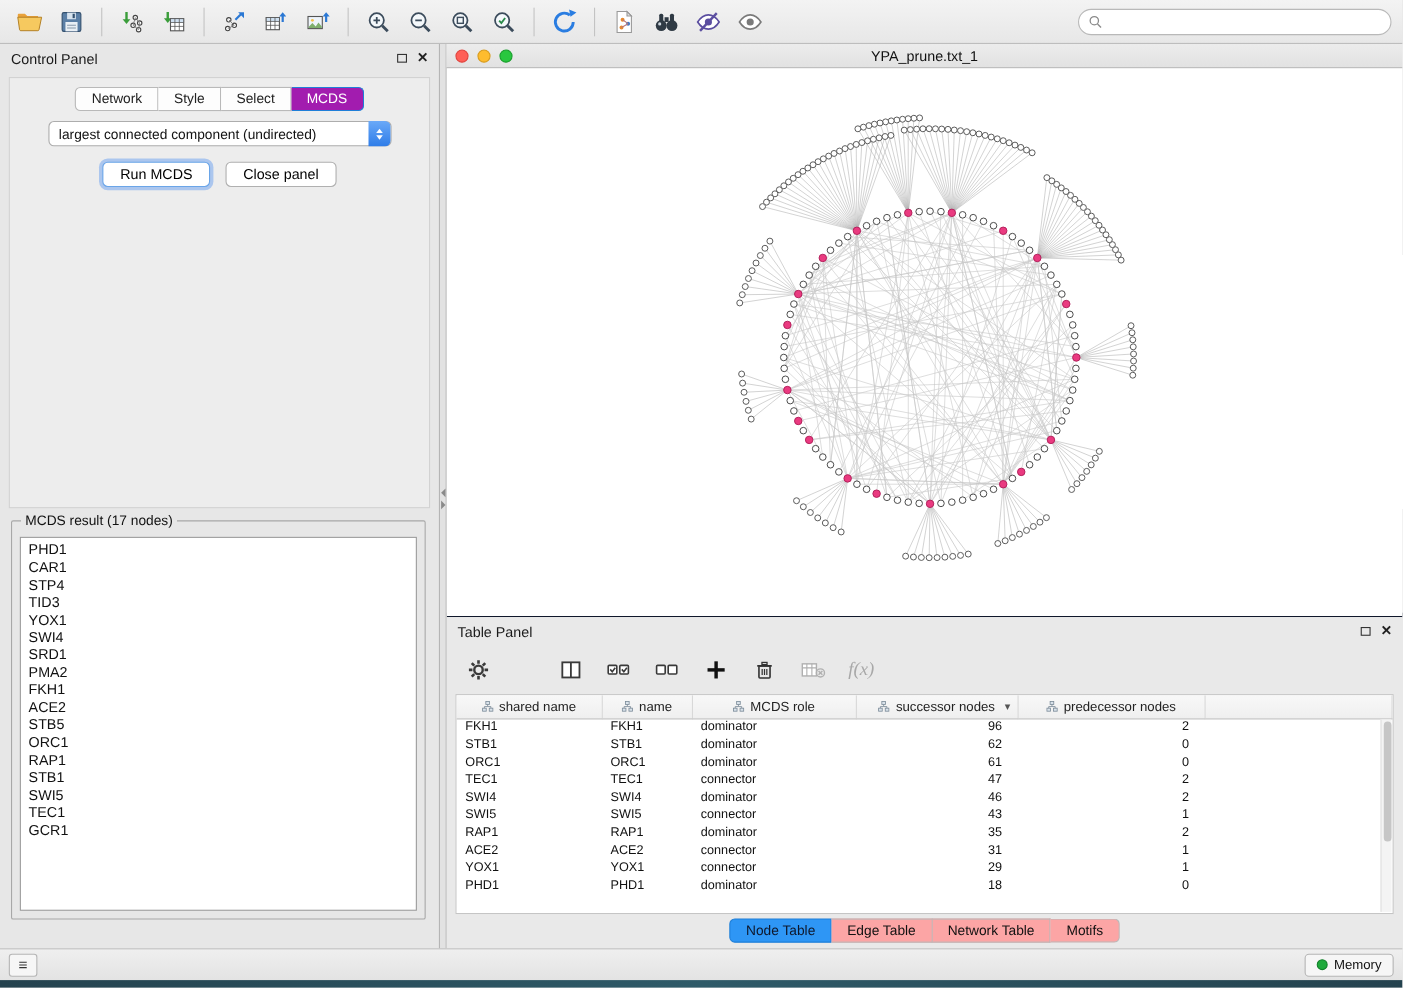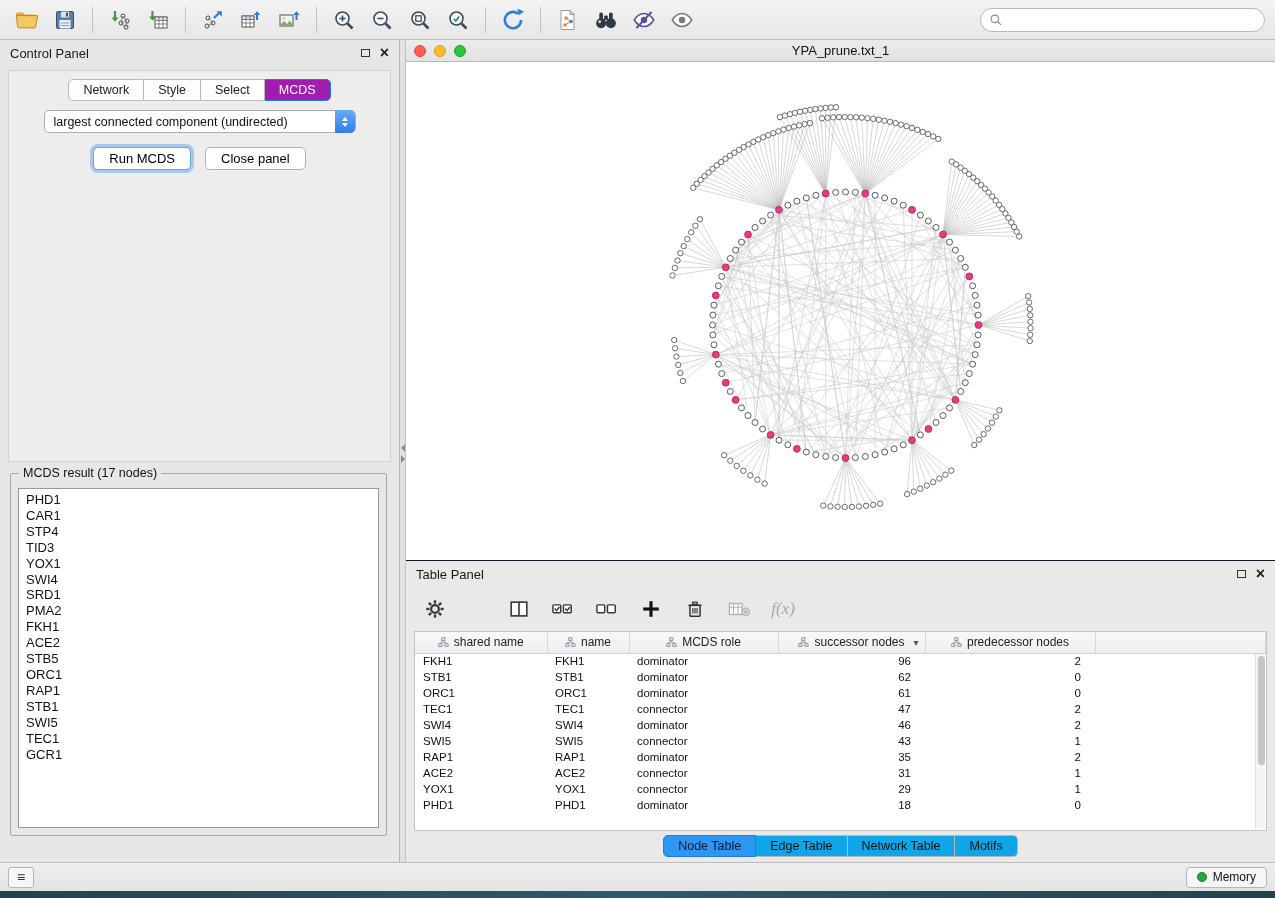--- a/index.html
+++ b/index.html
@@ -79,21 +79,21 @@
   .node-table th { height:21px; background:linear-gradient(#f8f8f8,#efefef); border-right:1px solid #d8d8d8; border-bottom:1px solid #cfcfcf;
                    font-weight:normal; font-size:12px; color:#222; }
   .th-in { display:flex; align-items:center; justify-content:center; gap:5px; position:relative; padding:0 4px; }
   .sort { position:absolute; right:6px; color:#555; font-size:10px; }
   .node-table td { height:16px; font-size:11.5px; padding:0 8px; white-space:nowrap; overflow:hidden; }
   .node-table td.num { text-align:right; padding-right:14px; }
   .vscroll { position:absolute; top:22px; right:1px; bottom:1px; width:10px; background:#f4f4f4; border-left:1px solid #e0e0e0; }
   .vthumb { position:absolute; top:2px; left:1.5px; width:7px; height:62%; background:#c6c6c6; border-radius:4px; }
 
   .table-tabs { height:30px; display:flex; align-items:center; justify-content:center; }
-  .ttab { border:1px solid #b9b9b9; border-left:none; background:#0ea5e9; padding:3px 14px; font-size:12.5px; }
+  .ttab { border:1px solid #b9b9b9; border-left:none; background:#fca5a5; padding:3px 14px; font-size:12.5px; }
   .ttab:first-child { border-left:1px solid #b9b9b9; border-radius:5px 0 0 5px; }
   .ttab:last-child { border-radius:0 5px 5px 0; }
   .ttab.active { background:#2e96f5; border-color:#1f7fd8; color:#0f172a; }
 
   
   .statusbar { height:29px; background:linear-gradient(#efefef,#e3e3e3); border-top:1px solid #bdbdbd;
                display:flex; align-items:center; padding:0 8px; }
   .menu-btn { width:26px; height:21px; border:1px solid #b5b5b5; border-radius:3px; background:#f6f6f6;
               display:flex; align-items:center; justify-content:center; font-size:14px; color:#333; }
   .memory-btn { margin-left:auto; height:21px; border:1px solid #b5b5b5; border-radius:4px; background:#f6f6f6;

